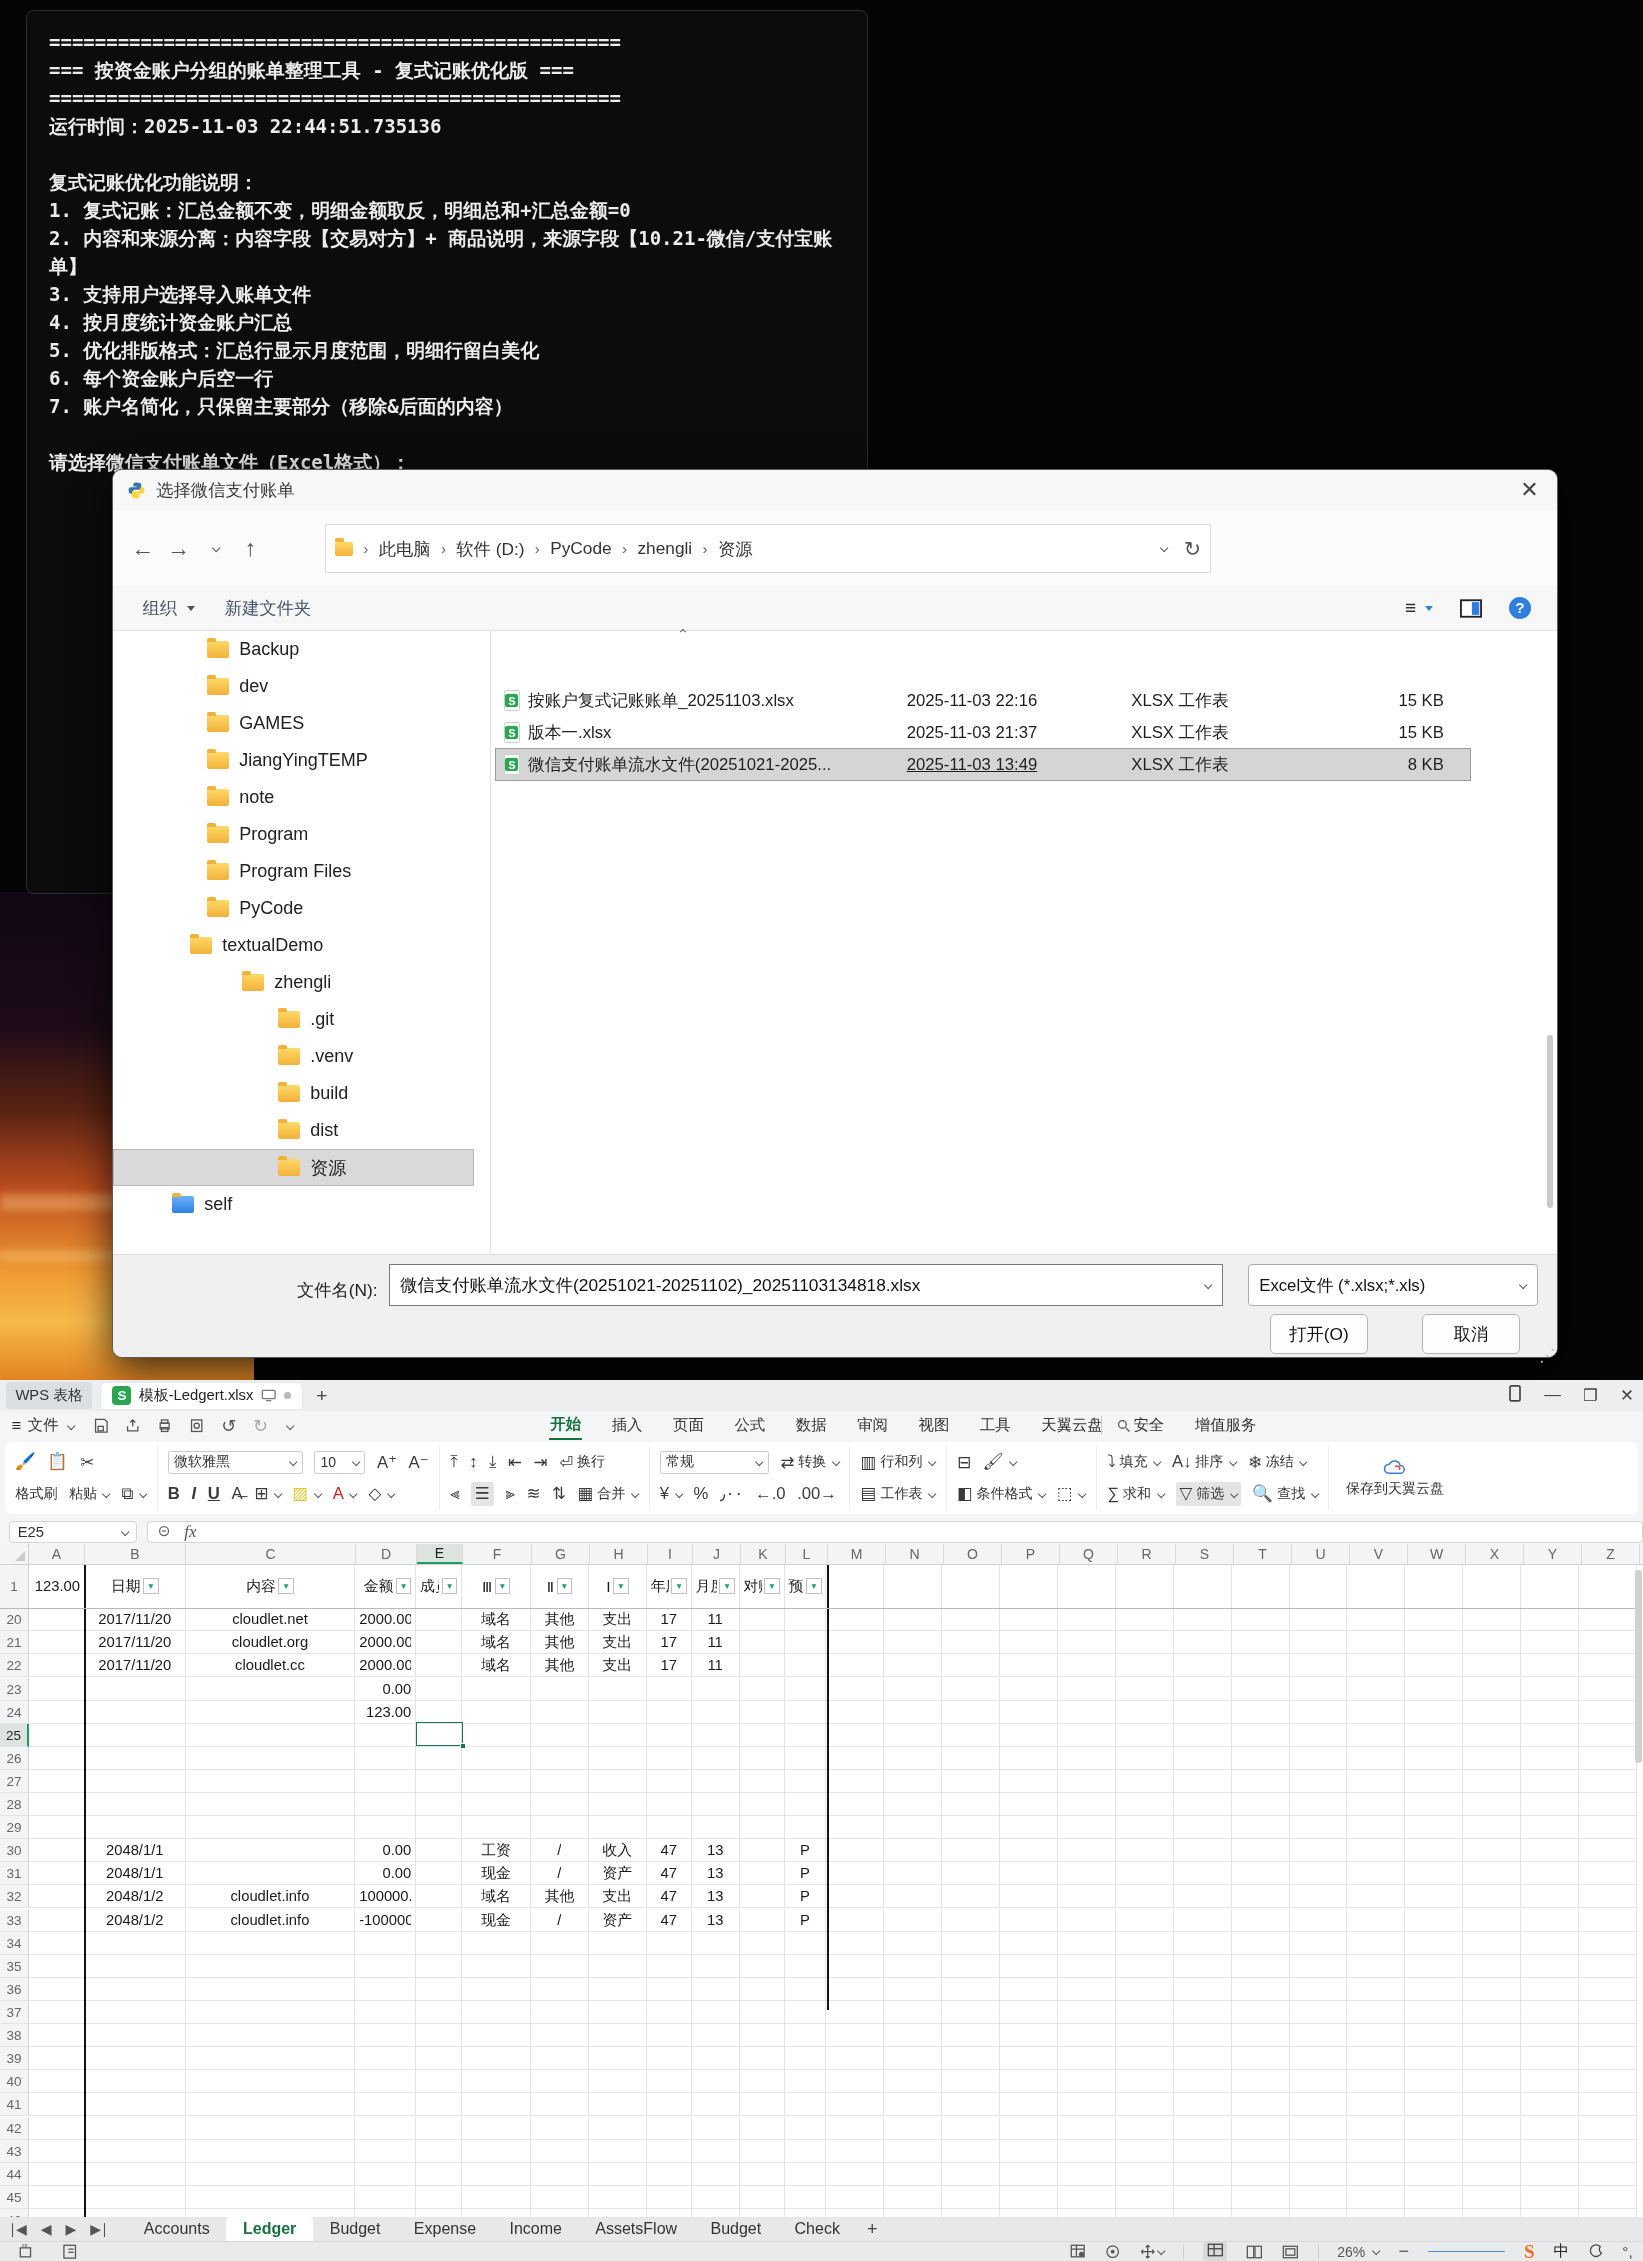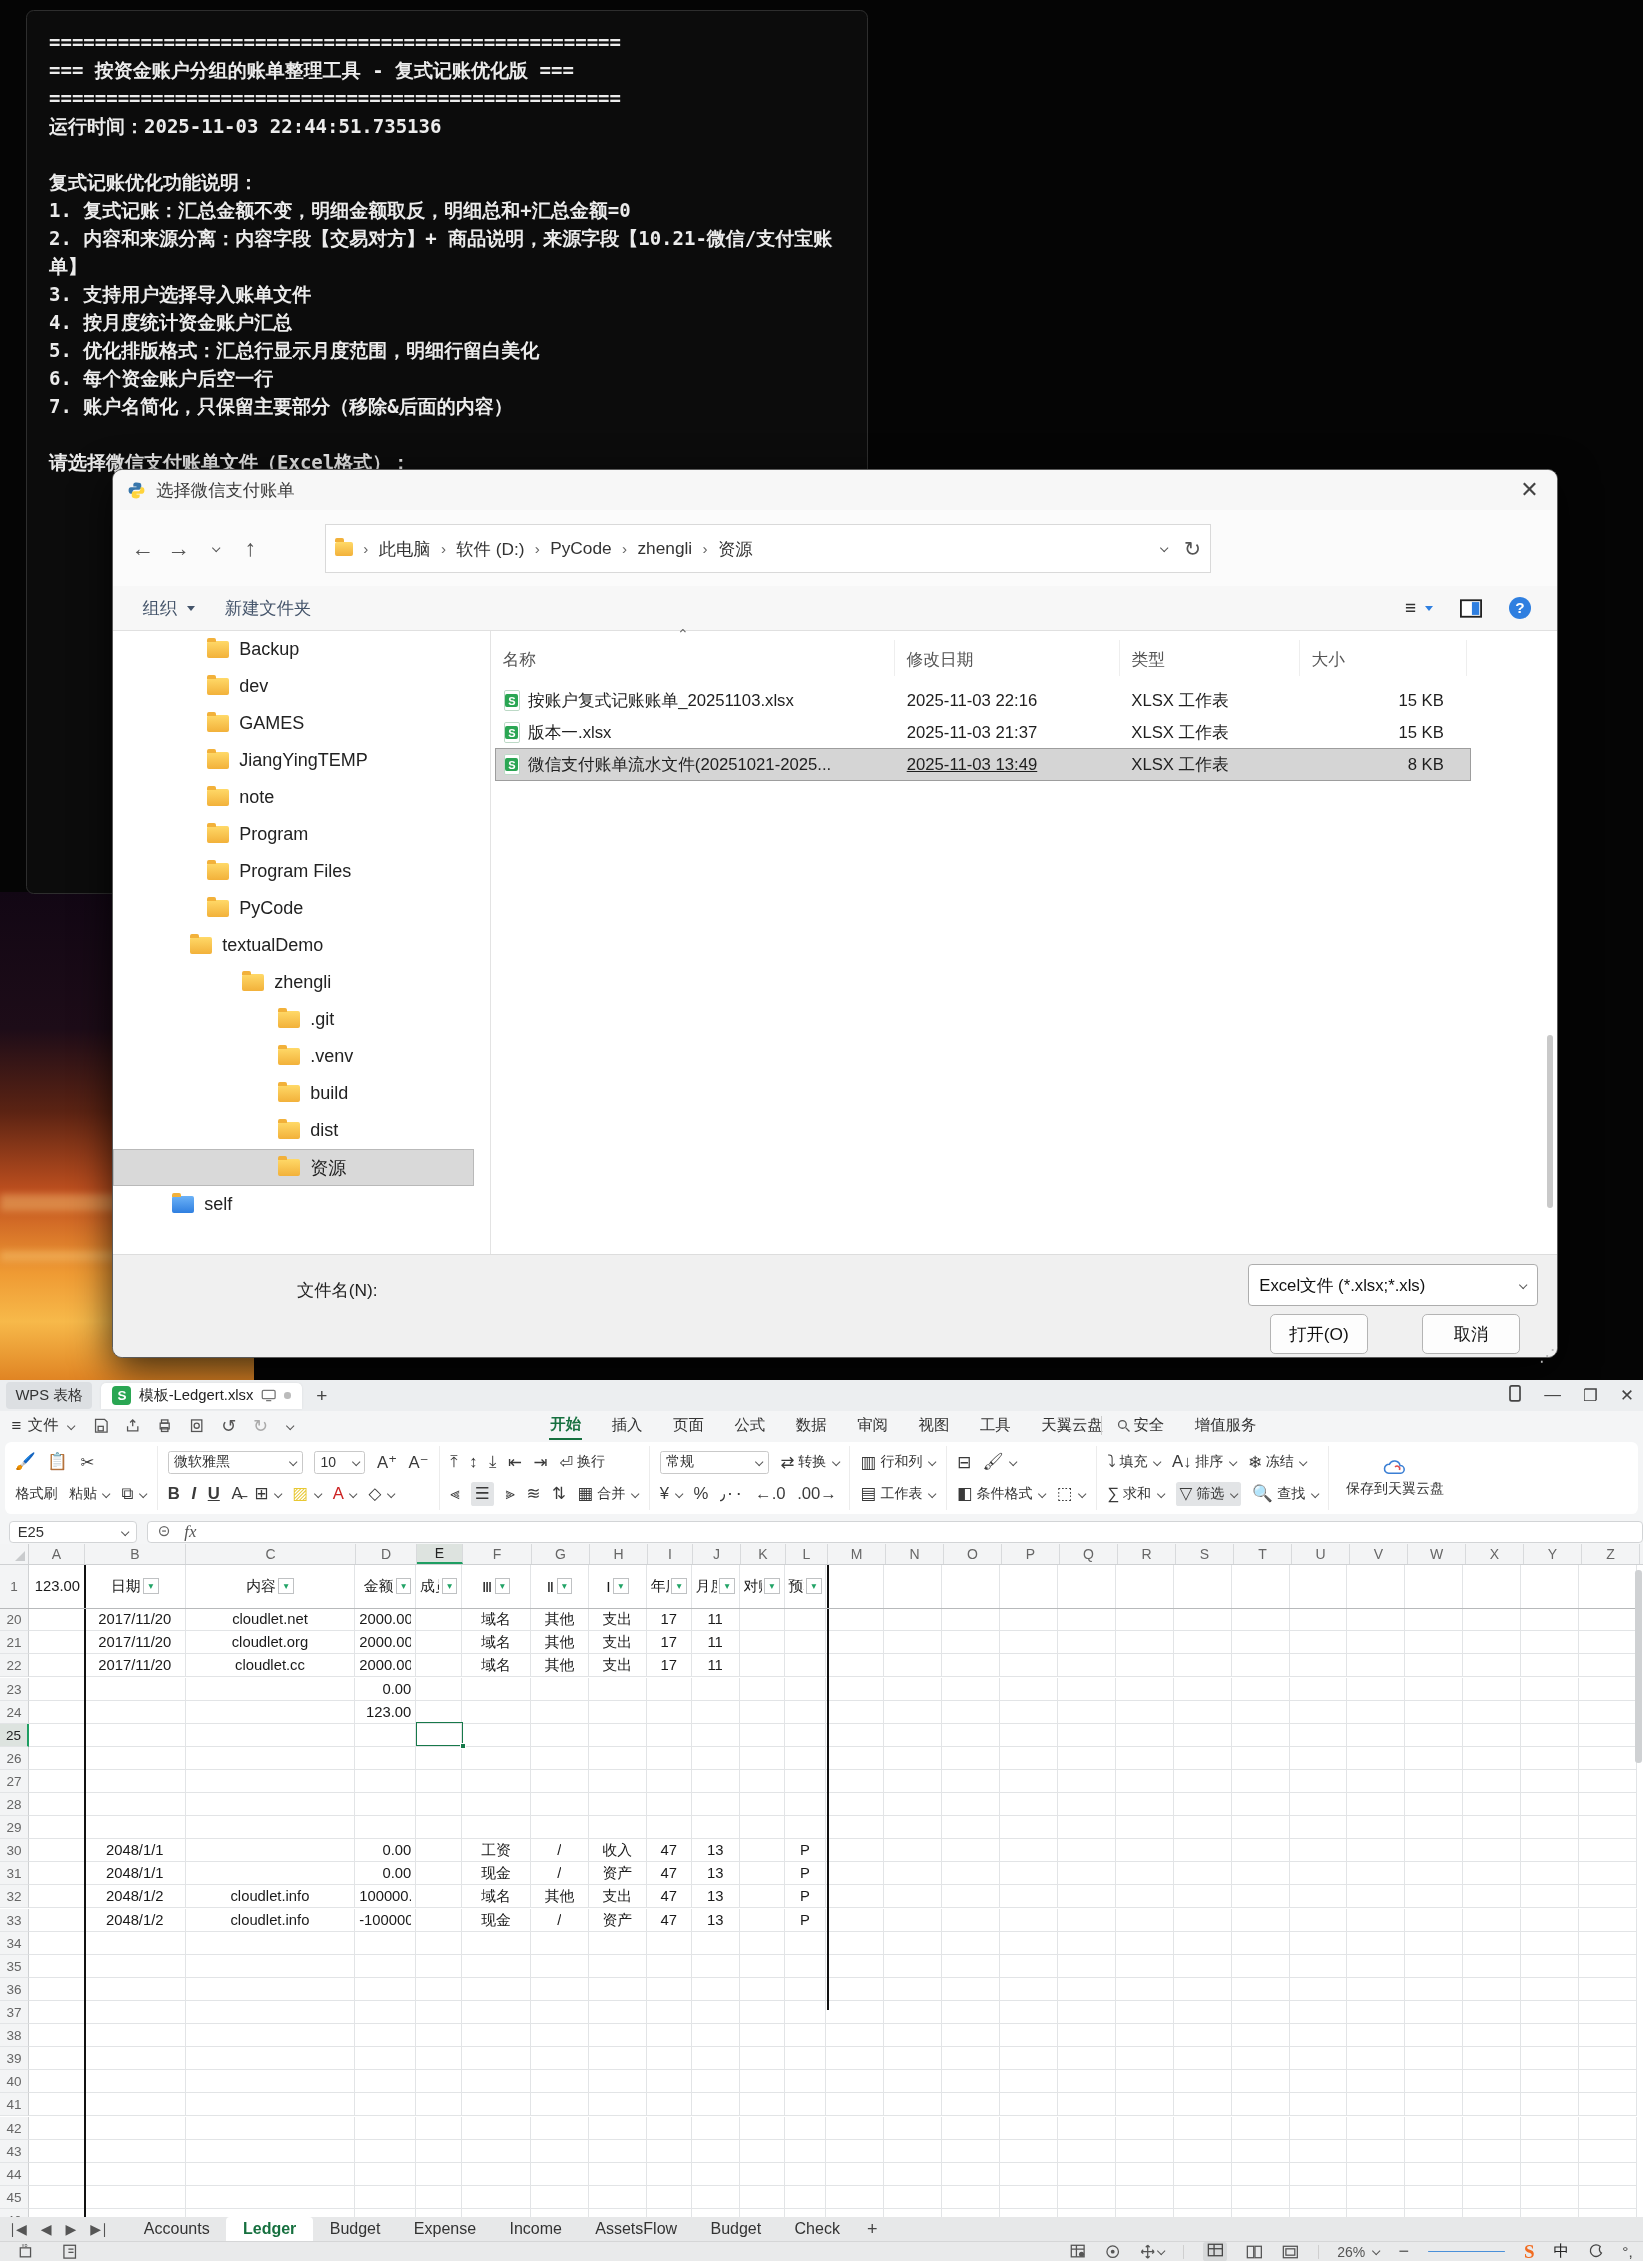--- a/index.html
+++ b/index.html
@@ -266,26 +266,20 @@
             <span>资源</span>
           </div>
           <div class="side-item" style="padding-left: 58px;">
             <span class="ficon blue"></span>
             <span>self</span>
           </div>
         </div>
       <div id="side-scroll"></div>
       <div id="vdivider"></div>
       <div id="filelist">
-        <div id="fl-header">
-            <div class="fl-col" style="width: 404px;">名称</div>
-            <div class="fl-col" style="width: 225px;">修改日期</div>
-            <div class="fl-col" style="width: 180px;">类型</div>
-            <div class="fl-col" style="width: 167px;">大小</div>
-          </div>
         <div id="sort-caret">⌃</div>
         <div id="fl-rows">
             <div class="fl-row" style="top: 53px;">
               <div class="fl-cell" style="width: 404px;">
                 <span class="xicon">
                   <span>S</span>
                 </span>
                 <span>按账户复式记账账单_20251103.xlsx</span>
               </div>
               <div class="fl-cell" style="width: 225px;">
@@ -331,20 +325,24 @@
               <div class="fl-cell" style="width: 167px; justify-content: flex-end; padding-right: 26px;">
                 <span>8 KB</span>
               </div>
             </div>
           </div>
       </div>
     </div>
 
     <div id="dlg-bottom">
       <span id="fname-label">文件名(N):</span>
+      <div id="fname-box">
+        <span style="overflow:hidden;white-space:nowrap;">微信支付账单流水文件(20251021-20251102)_20251103134818.xlsx</span>
+        <span id="fname-caret" class="chev"></span>
+      </div>
       <div id="ftype-box">
         <span>Excel文件 (*.xlsx;*.xls)</span>
         <span class="chev" style="margin-left:auto;"></span>
       </div>
       <div class="dlg-btn" style="left:1157px;top:59px;width:98px;">打开(O)</div>
       <div class="dlg-btn" style="left:1309px;top:59px;width:98px;">取消</div>
     </div>
   </div>
 
   <div id="grip">⋰</div>

